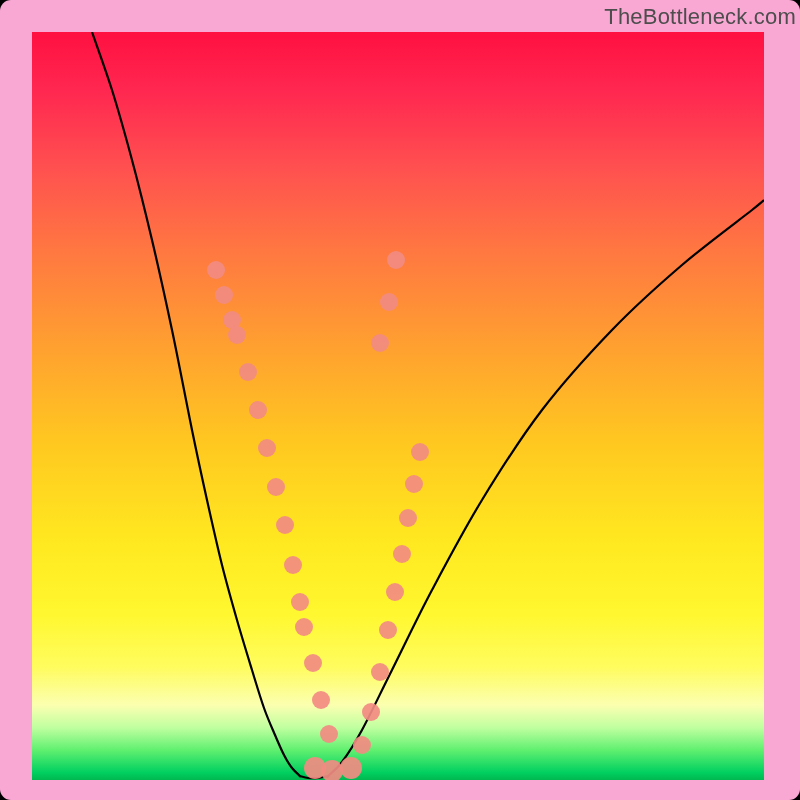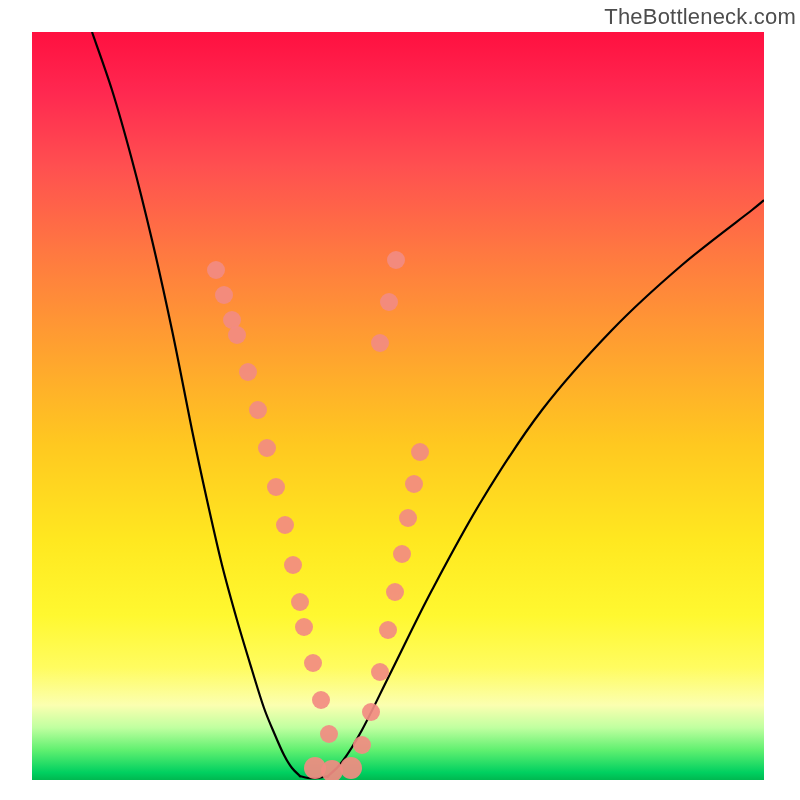--- a/index.html
+++ b/index.html
@@ -9,21 +9,22 @@
     height: 800px;
     background: #000;
     font-family: Arial, Helvetica, sans-serif;
   }
   .frame {
     position: absolute;
     left: 0;
     top: 0;
     width: 800px;
     height: 800px;
-    background: #ffffff;
+    background: #f9a8d4;
+    border-radius: 11px;
   }
   .inner {
     position: absolute;
     left: 32px;
     top: 32px;
     width: 732px;
     height: 748px;
     overflow: hidden;
   }
   .gradient {

